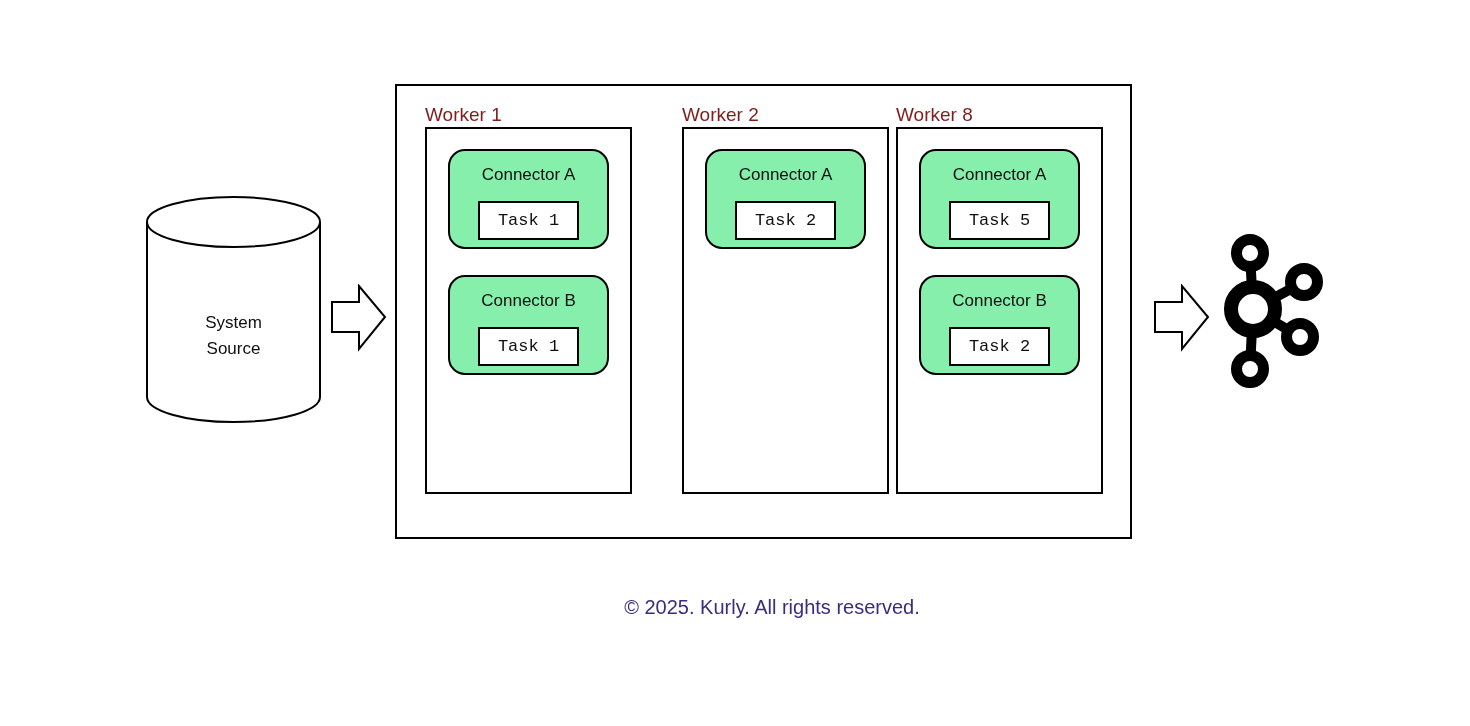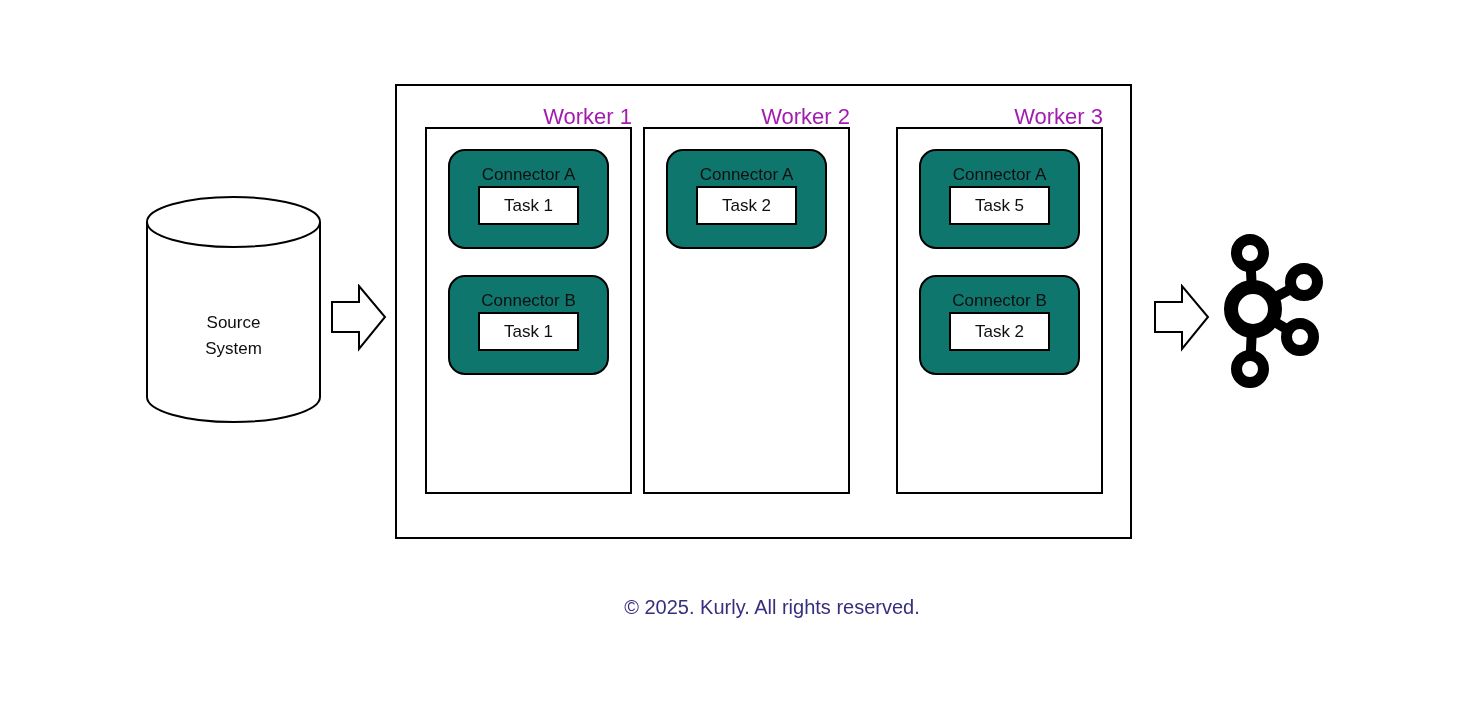--- a/index.html
+++ b/index.html
@@ -14,59 +14,60 @@
   }
 
   
   .cluster-box {
     position:absolute; left:395px; top:84px; width:737px; height:455px;
     border:2px solid #000000; background:transparent;
   }
 
   
   .worker { position:absolute; top:104px; width:207px; }
-  .worker-label { height:20px; text-align:right; font-size:22px; color:#a21caf; }
+  .worker-label { height:20px; text-align:left; font-size:19px; color:#7f1d1d; }
   .worker-box {
     margin-top:3px; height:367px; border:2px solid #000000; background:#ffffff;
     display:flex; flex-direction:column; align-items:center; padding-top:20px; gap:26px;
   }
 
   
   .connector {
     width:161px; height:100px; border:2px solid #000000; border-radius:17px;
-    background:#0f766e; display:flex; flex-direction:column; align-items:center;
+    background:#86efac; display:flex; flex-direction:column; align-items:center;
     padding-top:13px; flex-shrink:0;
   }
   .connector-label { font-size:17px; line-height:22px; color:#0f0f0f; }
   .task-box {
-    margin-top:0; width:101px; height:39px; border:2px solid #000000;
+    margin-top:15px; width:101px; height:39px; border:2px solid #000000;
     display:flex; align-items:center; justify-content:center; font-size:17px; color:#0f0f0f;
     background:#ffffff;
+    font-family:Liberation Mono, monospace;
   }
 
   
   .footer {
     position:absolute; left:472px; top:596px; width:600px;
     text-align:center; font-size:20px; color:#362f7e;
   }
 
   svg { display:block; }
 </style>
 </head>
 <body>
 
 <div class="canvas">
 
   <svg class="abs" style="left:145px; top:195px;" width="177" height="232" viewBox="0 0 177 232">
     <path d="M 2 27 L 2 202 A 86.5 25 0 0 0 175 202 L 175 27" fill="#ffffff" stroke="#000000" stroke-width="2"></path>
     <ellipse cx="88.5" cy="27" rx="86.5" ry="25" fill="#ffffff" stroke="#000000" stroke-width="2"></ellipse>
   </svg>
   <div class="source-label">
+    <div>System</div>
     <div>Source</div>
-    <div>System</div>
   </div>
 
   <svg class="abs" style="left:330px; top:284px;" width="58" height="68" viewBox="0 0 58 68">
     <polygon points="2,18 29,18 29,2 55,33 29,65 29,48 2,48" fill="#ffffff" stroke="#000000" stroke-width="2"></polygon>
   </svg>
 
   <div class="cluster-box"></div>
 
   <div class="worker" style="left:425px;">
     <div class="worker-label">Worker 1</div>
@@ -75,32 +76,32 @@
         <div class="connector-label">Connector A</div>
         <div class="task-box">Task 1</div>
       </div>
       <div class="connector">
         <div class="connector-label">Connector B</div>
         <div class="task-box">Task 1</div>
       </div>
     </div>
   </div>
 
-  <div class="worker" style="left:643px;">
+  <div class="worker" style="left:682px;">
     <div class="worker-label">Worker 2</div>
     <div class="worker-box">
       <div class="connector">
         <div class="connector-label">Connector A</div>
         <div class="task-box">Task 2</div>
       </div>
     </div>
   </div>
 
   <div class="worker" style="left:896px;">
-    <div class="worker-label">Worker 3</div>
+    <div class="worker-label">Worker 8</div>
     <div class="worker-box">
       <div class="connector">
         <div class="connector-label">Connector A</div>
         <div class="task-box">Task 5</div>
       </div>
       <div class="connector">
         <div class="connector-label">Connector B</div>
         <div class="task-box">Task 2</div>
       </div>
     </div>

